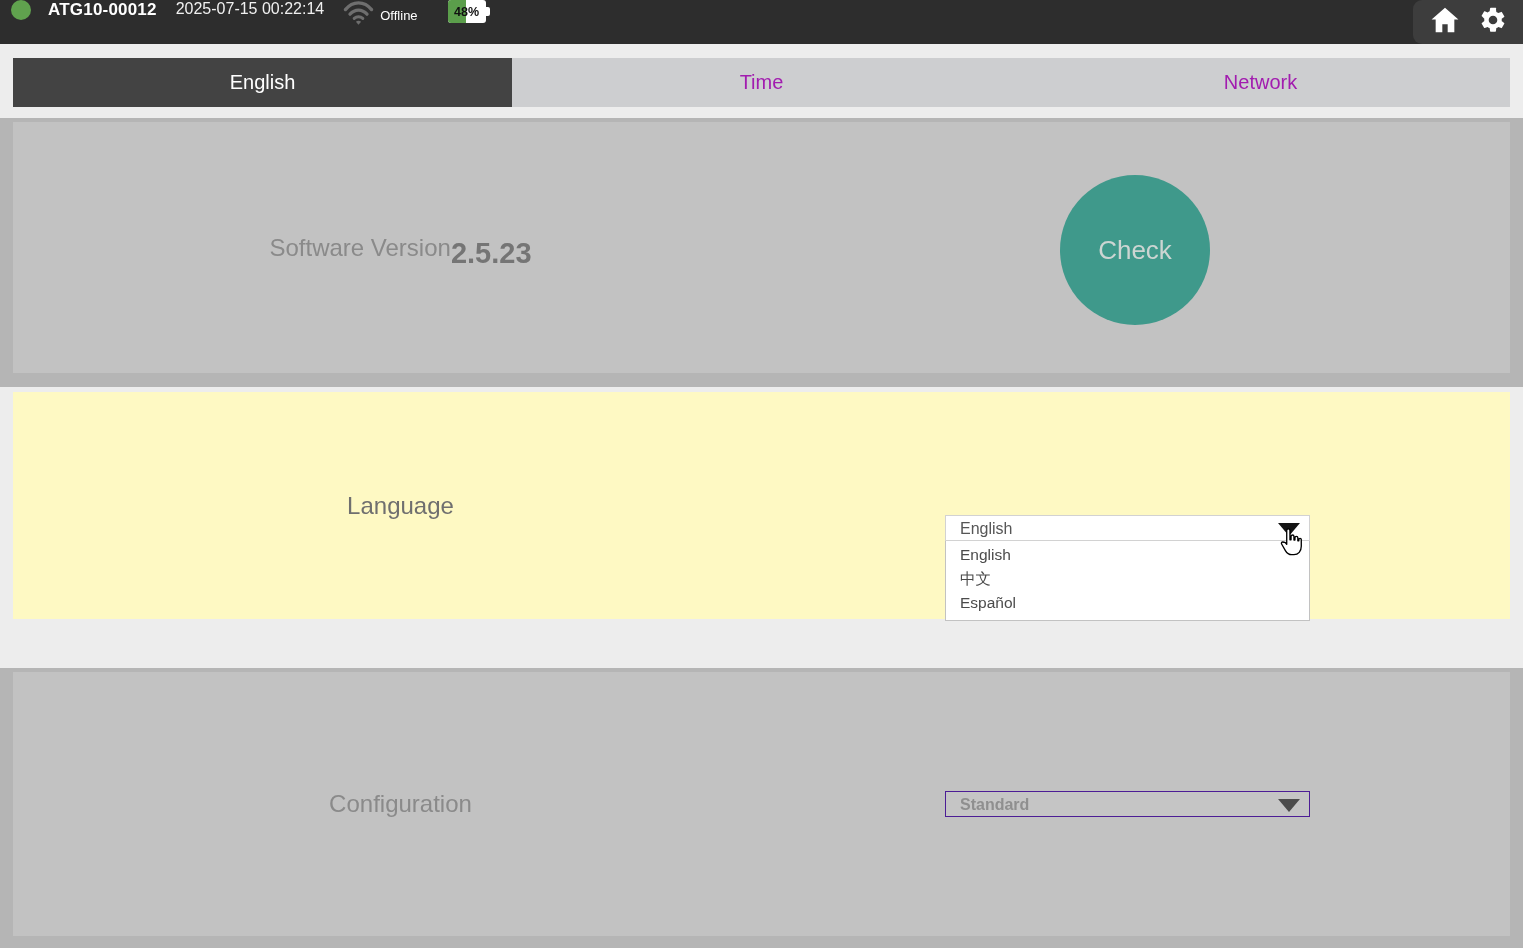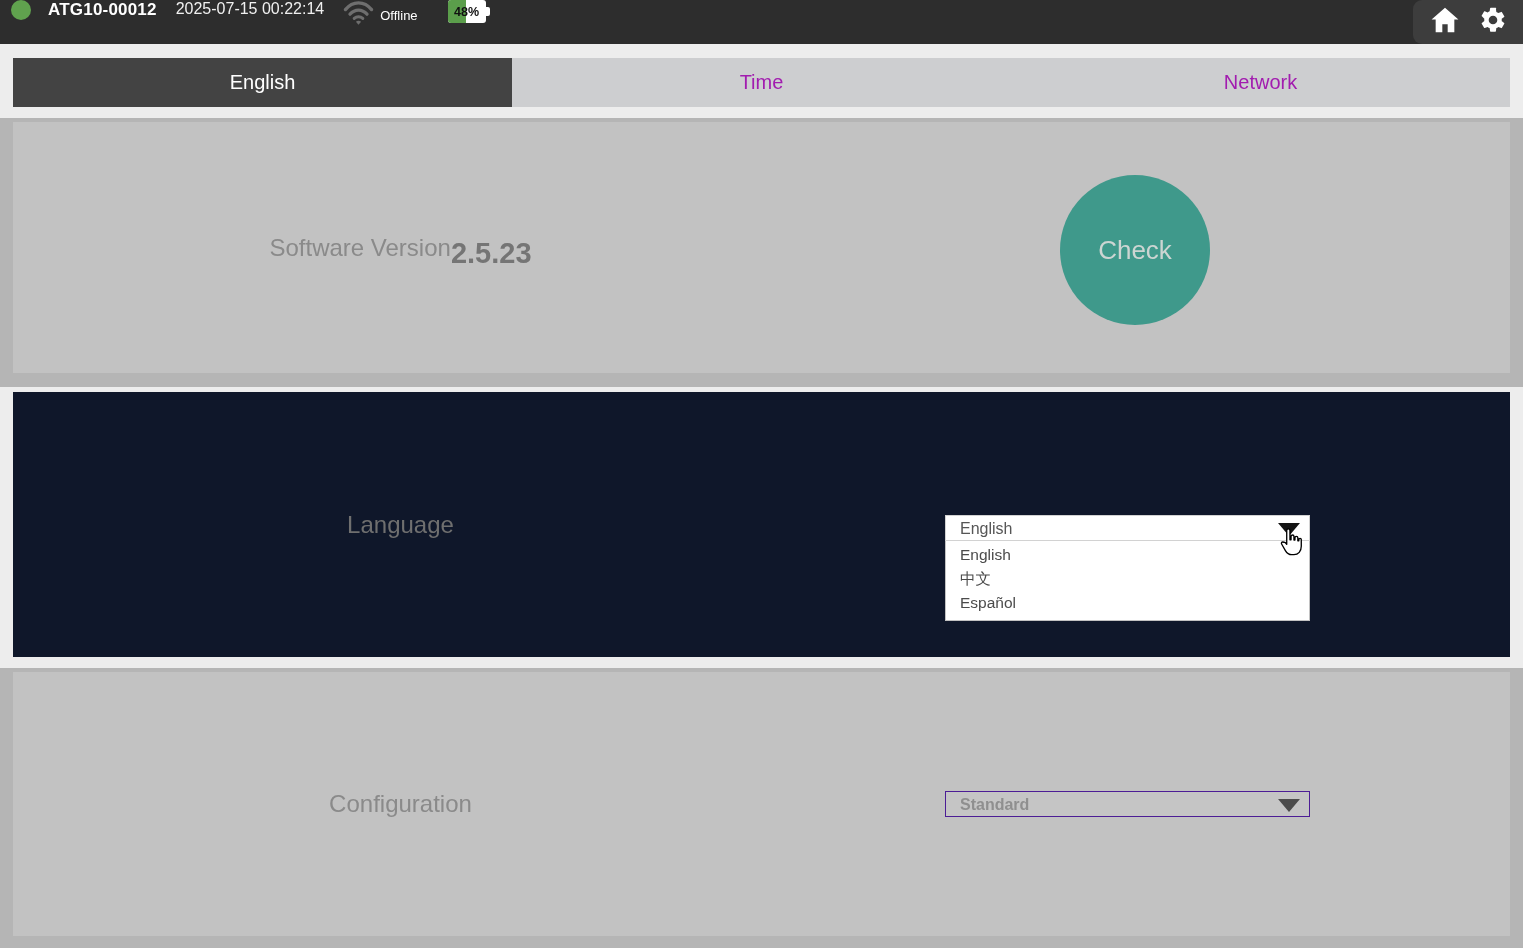--- a/index.html
+++ b/index.html
@@ -72,22 +72,22 @@
 
   .check-btn {
     position: absolute; left: 1047px; top: 53px; width: 150px; height: 150px;
     border-radius: 50%; background: #3f998b; border: none;
     color: #ccd5d2; font-size: 26px; font-family: "Liberation Sans", sans-serif;
     display: flex; align-items: center; justify-content: center; cursor: pointer;
   }
 
   
   .section-white {
-    position: absolute; top: 392px; left: 13px; width: 1497px; height: 265px;
-    background: #0f172a;
+    position: absolute; top: 392px; left: 13px; width: 1497px; height: 227px;
+    background: #fef9c3;
   }
 
   
   .select-box {
     position: absolute; left: 932px; width: 365px; height: 26px;
     border: 1px solid #d2d2d2; background: #ffffff; cursor: pointer;
   }
   .select-box.language { top: 123px; }
   .select-value {
     position: absolute; left: 14px; top: 0; line-height: 25px;

